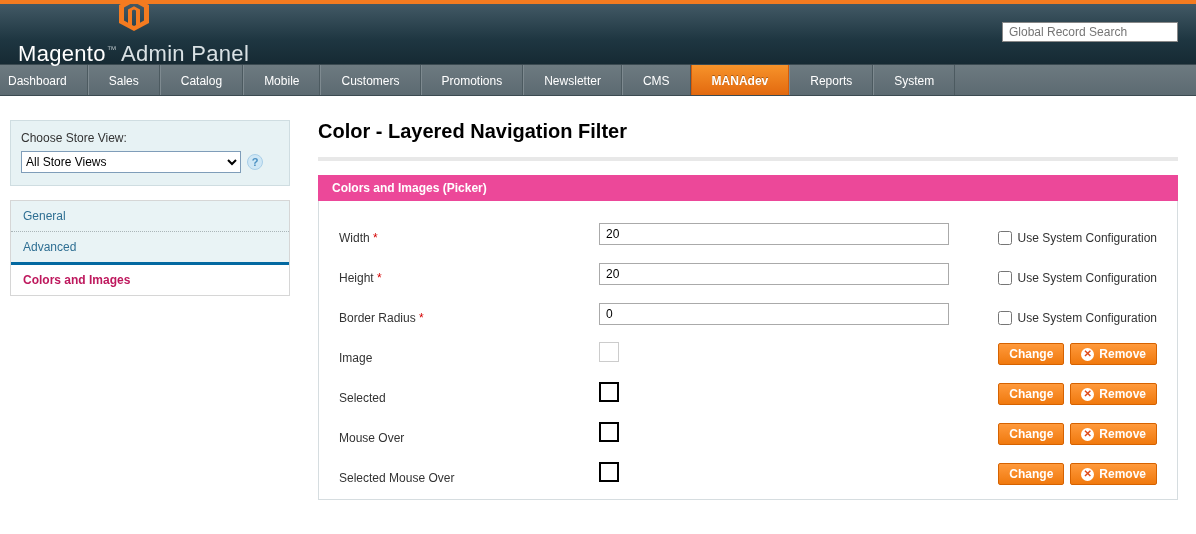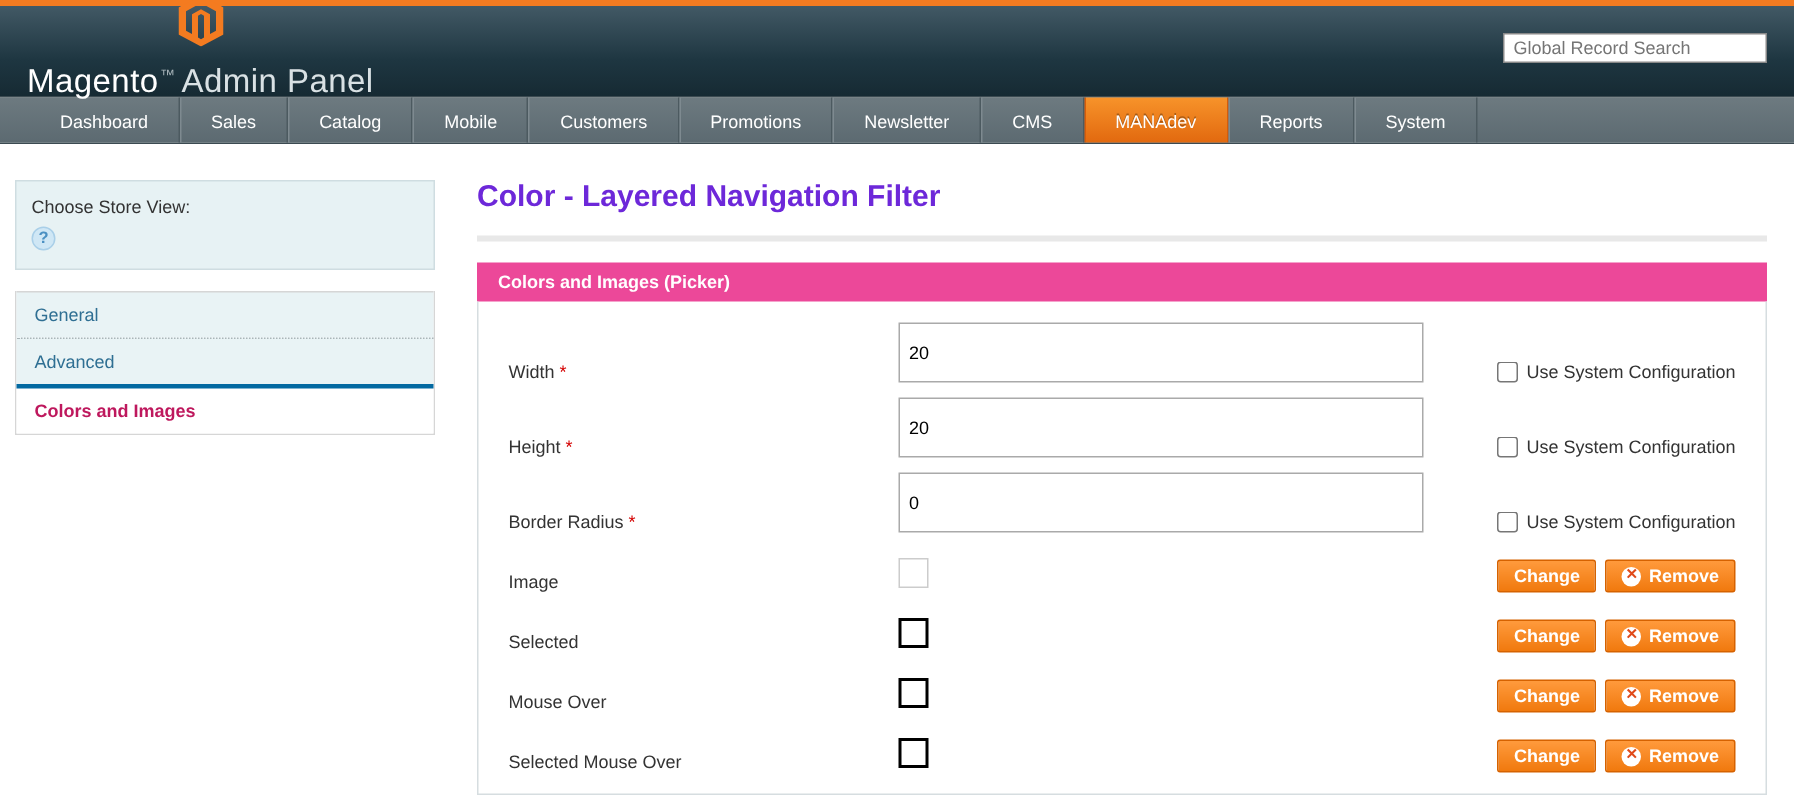--- a/index.html
+++ b/index.html
@@ -32,24 +32,24 @@
   }
   .nav-item {
     color: #fff;
     padding: 0 20px;
     line-height: 32px;
     font-size: 12px;
     border-right: 1px solid #4c5a60;
     border-left: 1px solid #7e8a90;
     cursor: pointer;
   }
-  .nav-item:first-child { border-left: none; padding-left: 40px; }
+  .nav-item:first-child { border-left: none; padding-left: 8px; }
   .nav-item.active {
     background: linear-gradient(#f7932a, #e2690f);
-    font-weight: normal;
+    font-weight: bold;
     text-shadow: 0 -1px 0 rgba(0,0,0,0.3);
     border-left: 1px solid #d65c0a;
     border-right: 1px solid #d65c0a;
   }
   
   .content { display: flex; padding: 24px 10px 0 10px; gap: 28px; align-items: flex-start; }
   
   .sidebar { width: 280px; }
   .store-view-box {
     background: #e7f2f4;
@@ -76,40 +76,40 @@
   }
   .tab-item:first-child { border-top: 1px solid #d6d6d6; }
   .tab-item.active {
     background: #fff;
     color: #be185d;
     font-weight: bold;
     border-top: 3px solid #0369a1;
   }
   
   .main { flex: 1; padding-right: 8px; }
-  .page-title { color: #6d28d9; font-size: 20px; font-weight: bold; margin-bottom: 14px; }
+  .page-title { color: #000000; font-size: 20px; font-weight: bold; margin-bottom: 14px; }
   .title-rule { height: 4px; background: #e8e8e8; margin-bottom: 14px; }
   
   .section-header {
     background: #ec4899;
     color: #fff;
     font-weight: bold;
     padding: 6px 14px;
     font-size: 12px;
   }
   .section-body {
     border: 1px solid #d6dde0;
     border-top: none;
     padding: 14px 20px 4px 20px;
   }
   
   .form-row { display: flex; align-items: flex-end; min-height: 30px; margin-bottom: 10px; }
   .form-label { width: 260px; color: #333; }
   .req { color: #d40000; }
-  .form-input { width: 350px; height: 40px; border: 1px solid #aaa; padding: 2px 6px; font-size: 12px; }
+  .form-input { width: 350px; height: 22px; border: 1px solid #aaa; padding: 2px 6px; font-size: 12px; }
   .form-mid { width: 380px; }
   .swatch { width: 20px; height: 20px; border: 1px solid #ccc; background: #fff; display: inline-block; }
   .swatch.bold { border: 2px solid #000; }
   .form-right { margin-left: auto; display: flex; align-items: center; gap: 6px; }
   .chk { width: 14px; height: 14px; }
   
   .btn {
     background: linear-gradient(#ff9a3c, #f0790e);
     border: 1px solid #d66200;
     color: #fff;
@@ -158,20 +158,23 @@
     <div class="nav-item active">MANAdev</div>
     <div class="nav-item">Reports</div>
     <div class="nav-item">System</div>
   </div>
 
 <div class="content">
   <div class="sidebar">
     <div class="store-view-box">
       <label>Choose Store View:</label>
       <div class="store-row">
+        <select>
+          <option>All Store Views</option>
+        </select>
         <span class="help-icon">?</span>
       </div>
     </div>
     <div class="sidebar-tabs" id="sidebar-tabs">
         <div class="tab-item">General</div>
         <div class="tab-item">Advanced</div>
         <div class="tab-item active">Colors and Images</div>
       </div>
   </div>
 

